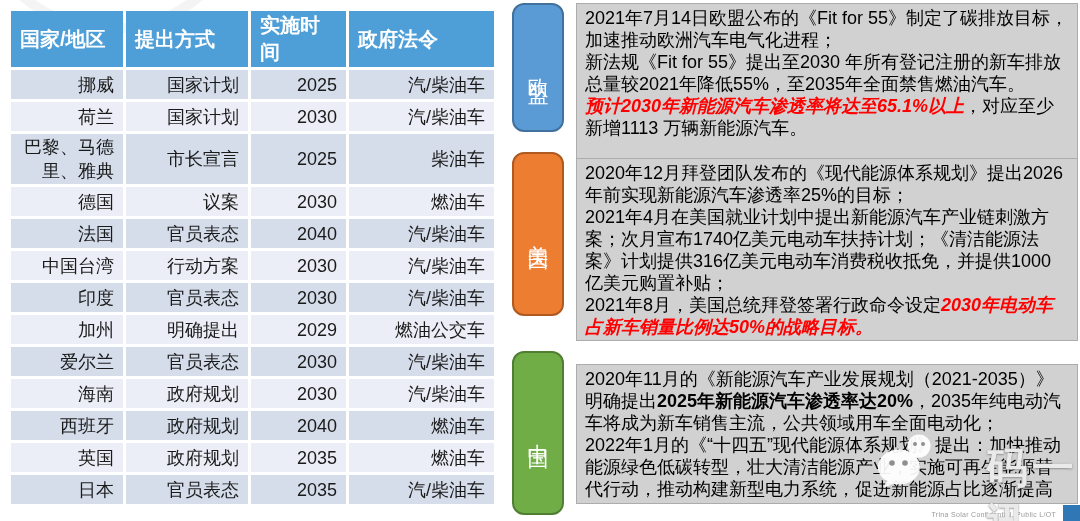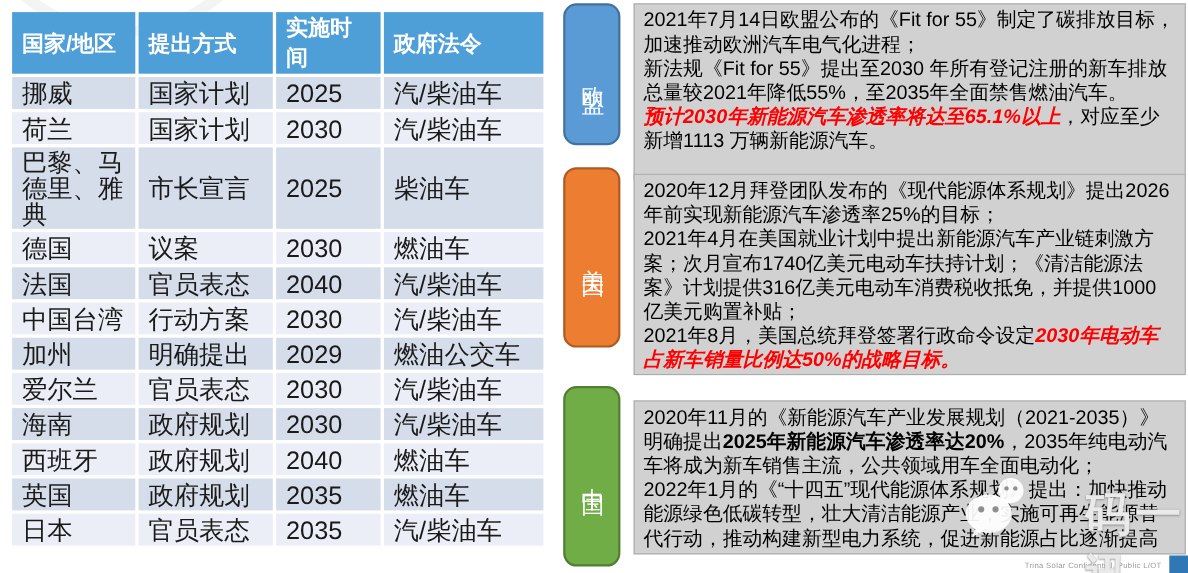--- a/index.html
+++ b/index.html
@@ -20,22 +20,22 @@
   table.ban-table{
     position:absolute;left:8px;top:8px;width:489px;
     border-collapse:separate;border-spacing:3px;table-layout:fixed;
   }
   table.ban-table th{
     background:var(--header-bg,#4E9FD8);color:#ffffff;
     font-size:20px;font-weight:bold;text-align:left;
     padding:1px 9px;height:32px;vertical-align:middle;
   }
   table.ban-table td{
-    font-size:23px;color:#1a1a1a;padding:1px 9px;height:27px;
-    vertical-align:middle;line-height:24px;word-break:break-all;
+    font-size:18px;color:#1a1a1a;padding:1px 9px;height:27px;
+    vertical-align:middle;line-height:24px;word-break:break-all;text-align:right;
   }
   table.ban-table tbody tr:nth-child(odd) td{background:var(--row-odd,#D5DDEB);}
   table.ban-table tbody tr:nth-child(even) td{background:var(--row-even,#EBEEF6);}
 
   
   .panel-label{
     position:absolute;left:512px;width:52px;box-sizing:border-box;
     border:2px solid;border-radius:12px;color:#ffffff;
     display:flex;align-items:center;justify-content:center;
     writing-mode:vertical-rl;text-orientation:upright;
@@ -132,20 +132,26 @@
           <td>2040</td>
           <td>汽/柴油车</td>
         </tr>
         <tr>
           <td>中国台湾</td>
           <td>行动方案</td>
           <td>2030</td>
           <td>汽/柴油车</td>
         </tr>
         <tr>
+          <td>印度</td>
+          <td>官员表态</td>
+          <td>2030</td>
+          <td>汽/柴油车</td>
+        </tr>
+        <tr>
           <td>加州</td>
           <td>明确提出</td>
           <td>2029</td>
           <td>燃油公交车</td>
         </tr>
         <tr>
           <td>爱尔兰</td>
           <td>官员表态</td>
           <td>2030</td>
           <td>汽/柴油车</td>

